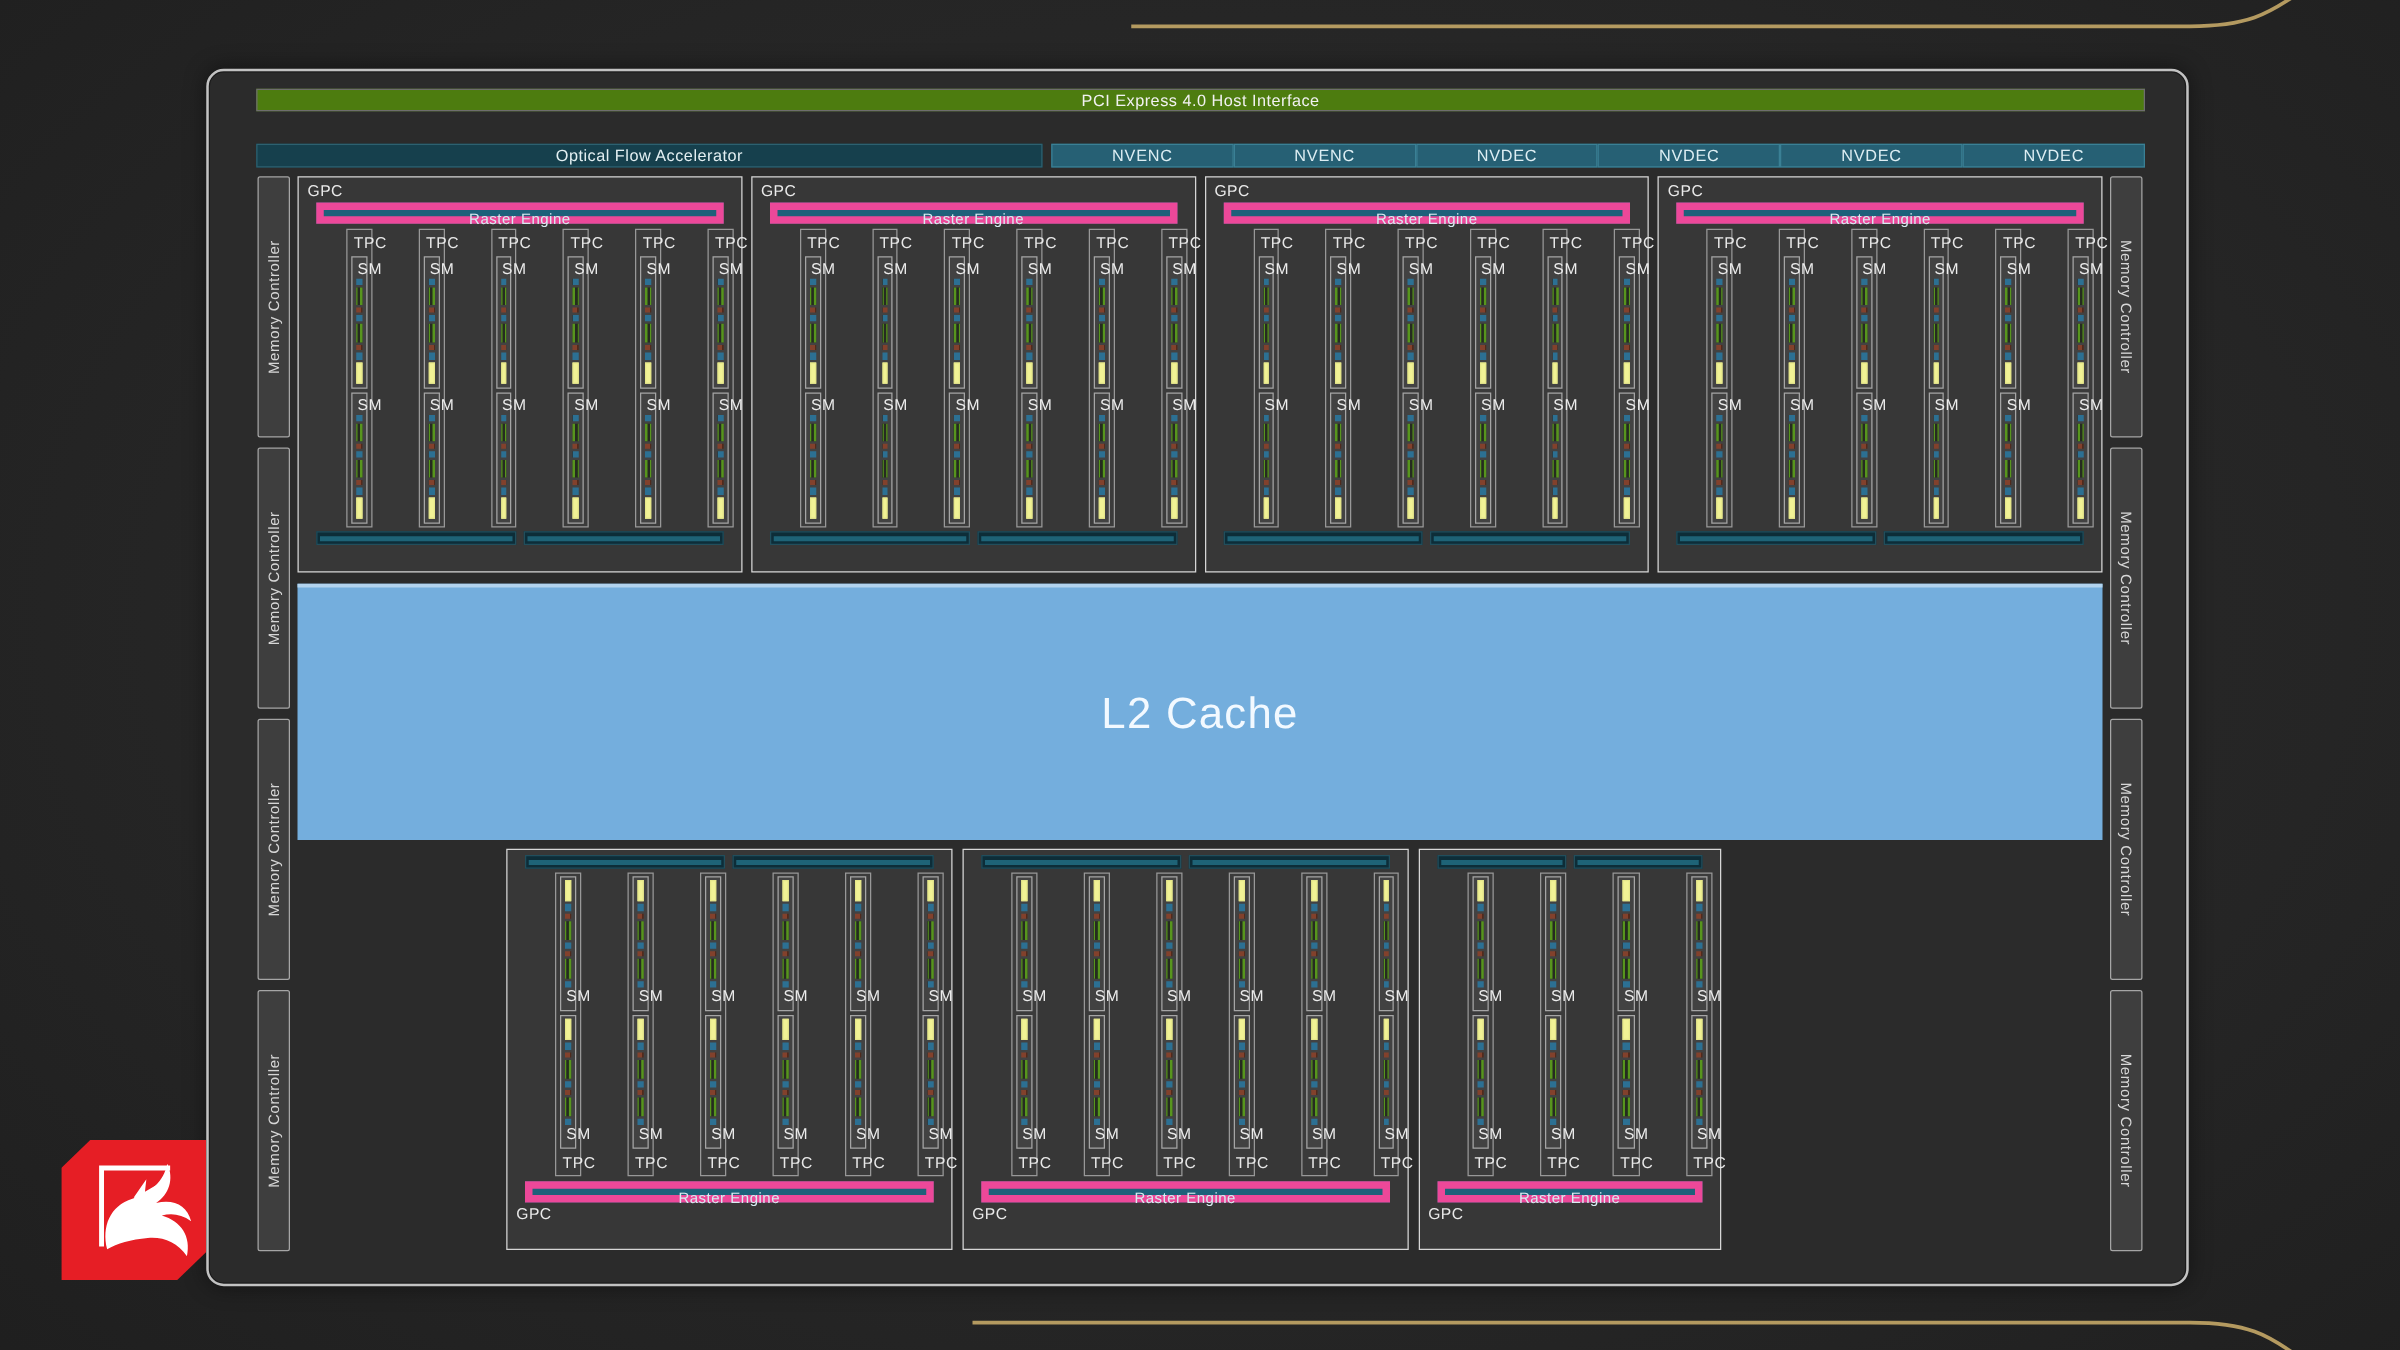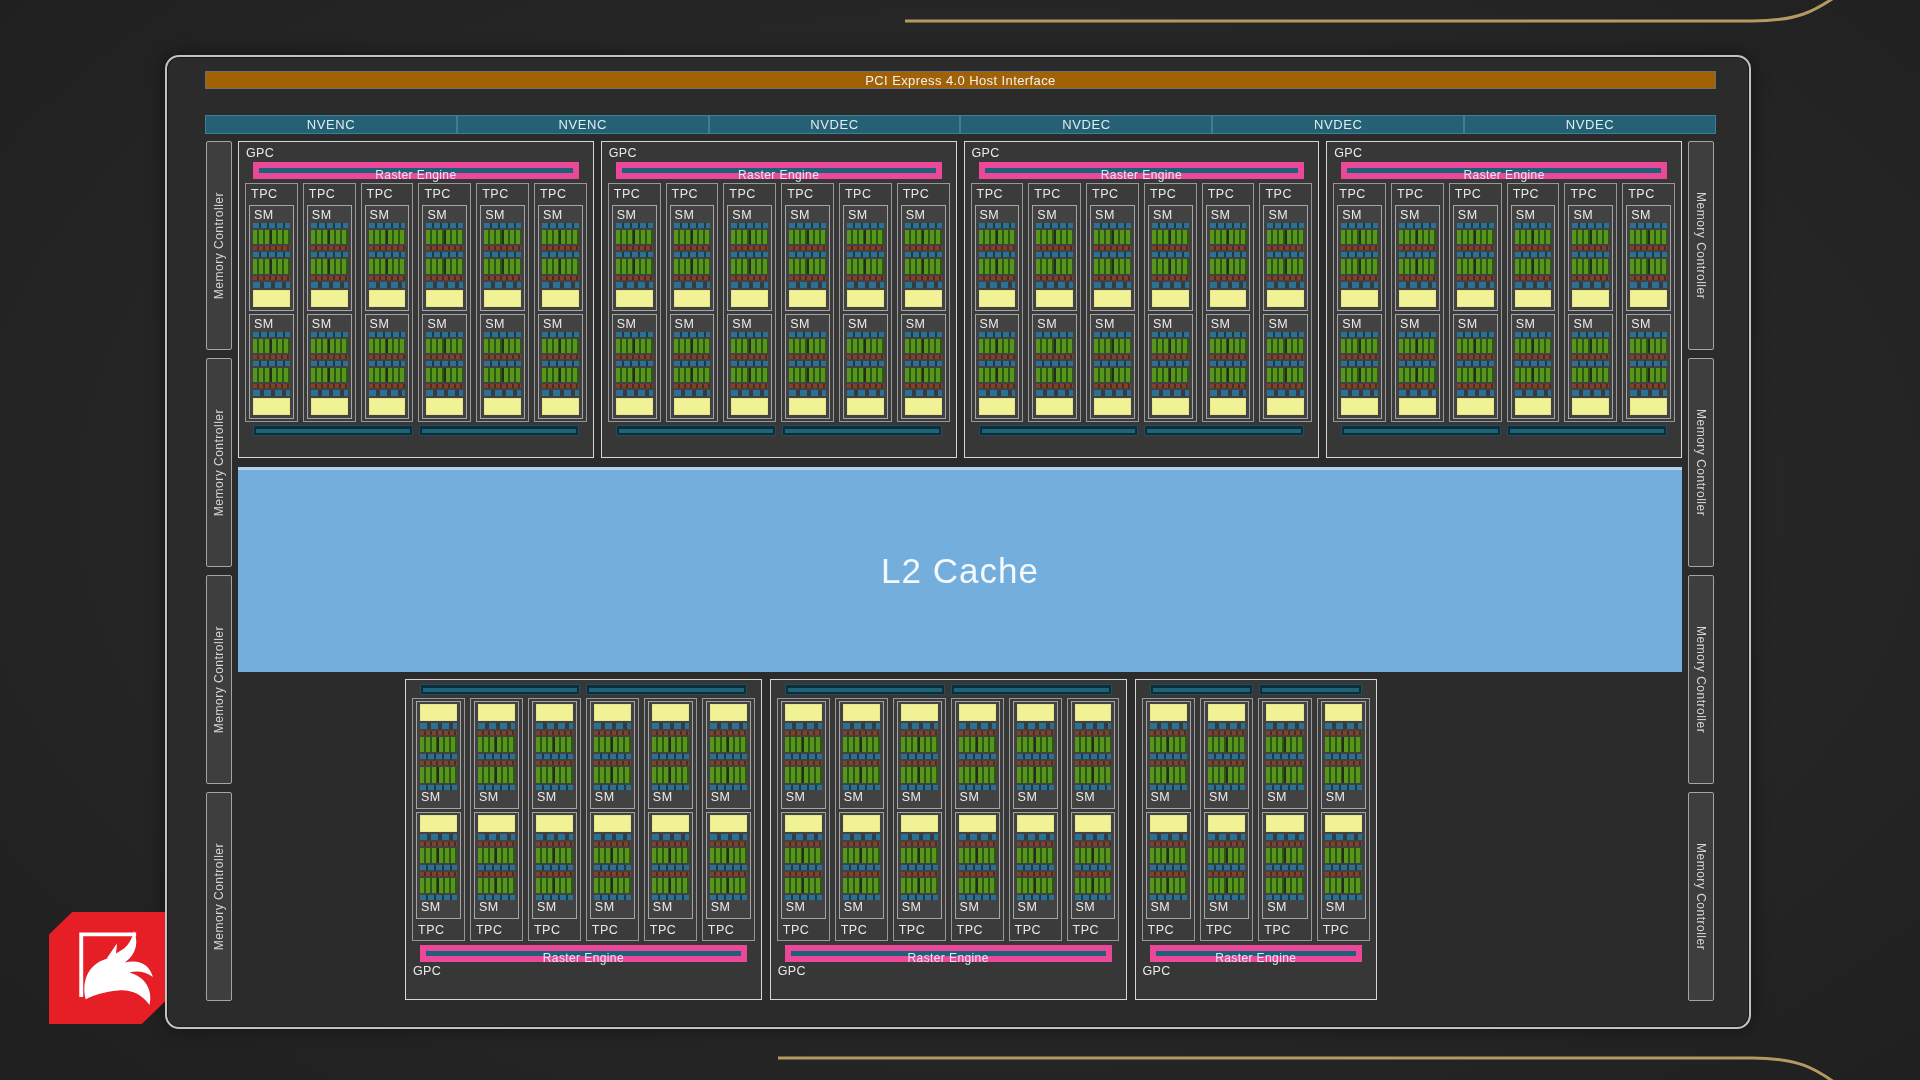--- a/index.html
+++ b/index.html
@@ -9,21 +9,21 @@
   .deco{position:absolute;left:0;top:0;width:1920px;height:1080px;pointer-events:none;}
 
   
   .panel{position:absolute;left:165px;top:55px;width:1586px;height:974px;box-sizing:border-box;
          background:#2b2b2b;border:2px solid #c2c2c2;border-radius:14px;
          box-shadow:inset 0 0 0 1px #1a1a1a, 0 0 18px rgba(0,0,0,.45);}
   .panel *{box-sizing:border-box;}
 
   .bar{position:absolute;left:38px;width:1511px;height:18px;display:flex;align-items:center;justify-content:center;
        font-size:13px;letter-spacing:.4px;color:#f1f1f1;}
-  .pci{top:14px;background:#a16207;border:1px solid #6e6e6e;}
+  .pci{top:14px;background:#4d7c0f;border:1px solid #6e6e6e;}
   .giga{top:36px;background:#f0964f;border:1px solid #f5ae77;color:#fff;}
 
   .codec-row{position:absolute;left:38px;top:58px;width:1511px;height:19px;display:flex;gap:7px;}
   .ofa{width:629px;background:#16404d;border:1px solid #2d6170;color:#e3eff2;
        display:flex;align-items:center;justify-content:center;font-size:13px;letter-spacing:.4px;}
   .codec-bars{flex:1;display:flex;gap:0;}
   .codec{flex:1;background:#266074;border:1px solid #3a8095;color:#ddeef3;
          display:flex;align-items:center;justify-content:center;font-size:13px;letter-spacing:.6px;}
 
   
@@ -38,21 +38,21 @@
   
   .gpc-row{position:absolute;display:flex;}
   .gpc-row.top{left:71px;top:84px;width:1444px;height:317px;gap:7px;}
   .gpc-row.bottom{left:238px;top:622px;width:972px;height:321px;gap:8px;}
   .gpc{flex:1;background:#373737;border:1px solid #d6d6d6;padding:3px 6px 20px;display:flex;flex-direction:column;min-width:0;}
   .gpc-label{height:16px;line-height:16px;font-size:12.5px;color:#eaeaea;letter-spacing:.4px;padding-left:1px;}
   .raster{height:17px;line-height:15px;background:#1e607a;border:6px solid #ec4899;color:#d8ecf2;
           font-size:12px;letter-spacing:.4px;text-align:center;margin:1px 8px 4px;}
   .gpc.mir .raster{margin:4px 8px 1px;}
   .tpc-row{flex:1;display:flex;gap:5px;min-height:0;}
-  .tpc{flex:1;background:#3b3b3b;border:1px solid #989898;padding:2px 3px;display:flex;flex-direction:column;gap:3px;min-width:0;}
+  .tpc{flex:1;background:#3b3b3b;border:1px solid #989898;padding:2px 3px;display:flex;flex-direction:column;gap:3px;min-width:0;margin-left:32px;}
   .tpc-label{height:16px;line-height:16px;font-size:12.5px;color:#e8e8e8;letter-spacing:.5px;padding-left:2px;}
   .sm{flex:1;background:#424242;border:1px solid #a5a5a5;padding:2px 3px 3px;display:flex;flex-direction:column;min-height:0;}
   .sm-label{height:15px;line-height:15px;font-size:12.5px;color:#ececec;letter-spacing:.5px;padding-left:1px;}
   .sm-body{flex:1;display:flex;flex-direction:column;gap:2px;min-height:0;}
   .blk{width:100%;flex:0 0 auto;}
   .b-blue{height:5px;background:repeating-linear-gradient(90deg,#2c7093 0 6px,#1a3a46 6px 8px);}
   .b-dash{height:6px;background:repeating-linear-gradient(90deg,#2c7093 0 7px,#343a3e 7px 11px);}
   .b-red{height:4px;background:repeating-linear-gradient(90deg,#82412c 0 4px,#512a1c 4px 6px);}
   .b-yellow{height:17px;background:#f1f295;border:1px solid #e6e78a;}
   .b-green{flex:1 1 auto;display:flex;gap:2px;background:#262b20;min-height:14px;}
@@ -78,20 +78,21 @@
 
   <svg class="deco" viewBox="0 0 1920 1080">
     <path d="M905 21 H1752 C1798 21 1815 11 1838 -5" fill="none" stroke="#b49a60" stroke-width="3"></path>
     <path d="M778 1058 H1752 C1798 1058 1815 1068 1838 1085" fill="none" stroke="#b49a60" stroke-width="3"></path>
   </svg>
 
   <div class="panel">
     <div class="bar pci">PCI Express 4.0 Host Interface</div>
 
     <div class="codec-row">
+      <div class="ofa">Optical Flow Accelerator</div>
       <div class="codec-bars" id="codec-bars">
           <div class="codec">NVENC</div>
           <div class="codec">NVENC</div>
           <div class="codec">NVDEC</div>
           <div class="codec">NVDEC</div>
           <div class="codec">NVDEC</div>
           <div class="codec">NVDEC</div>
         </div>
     </div>
 

